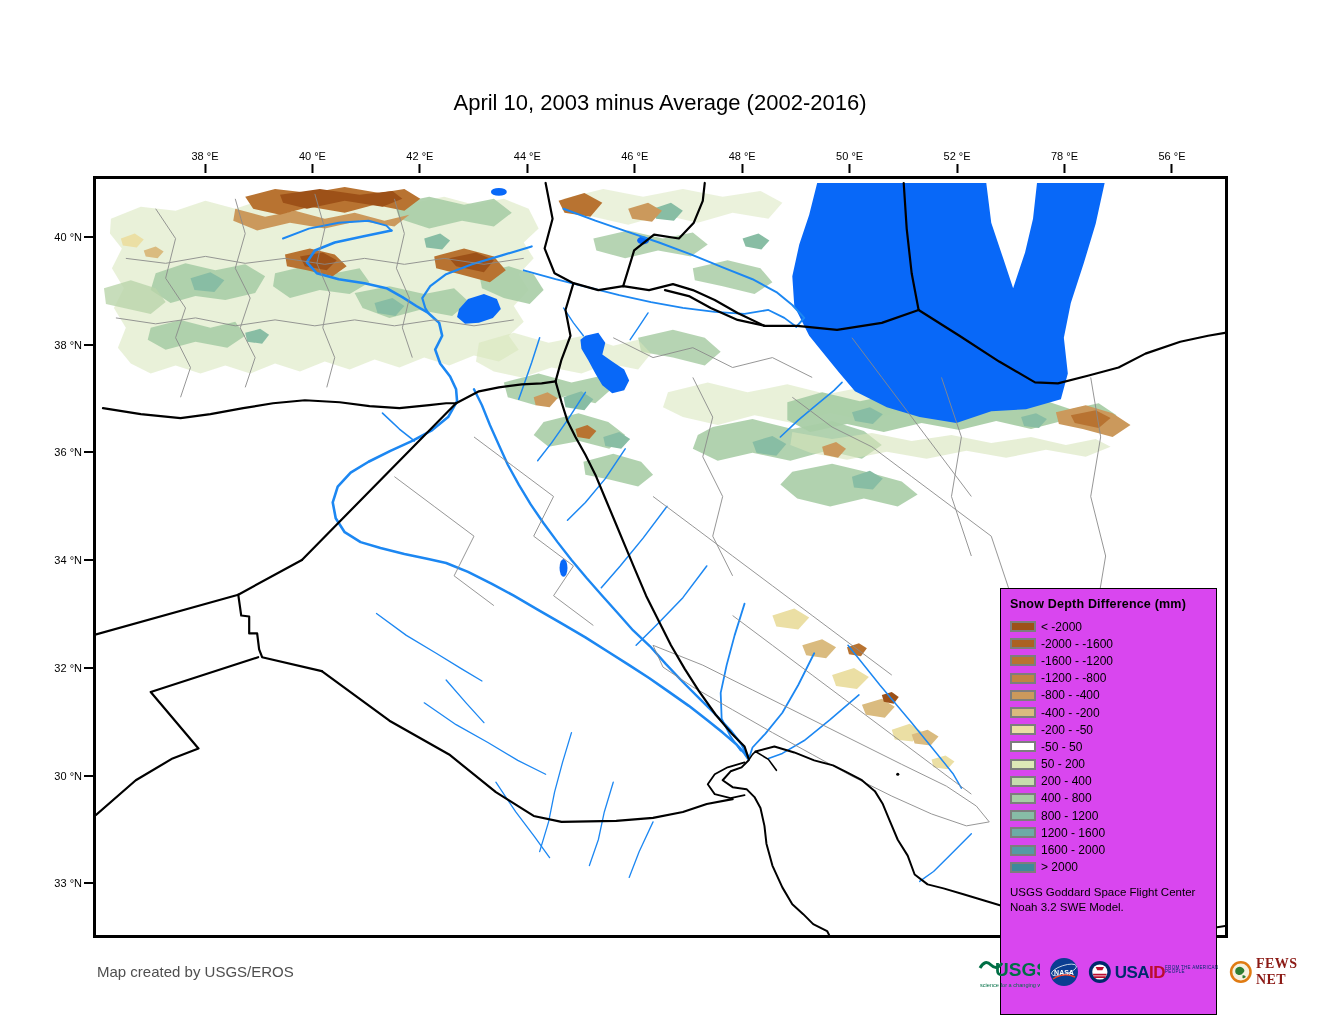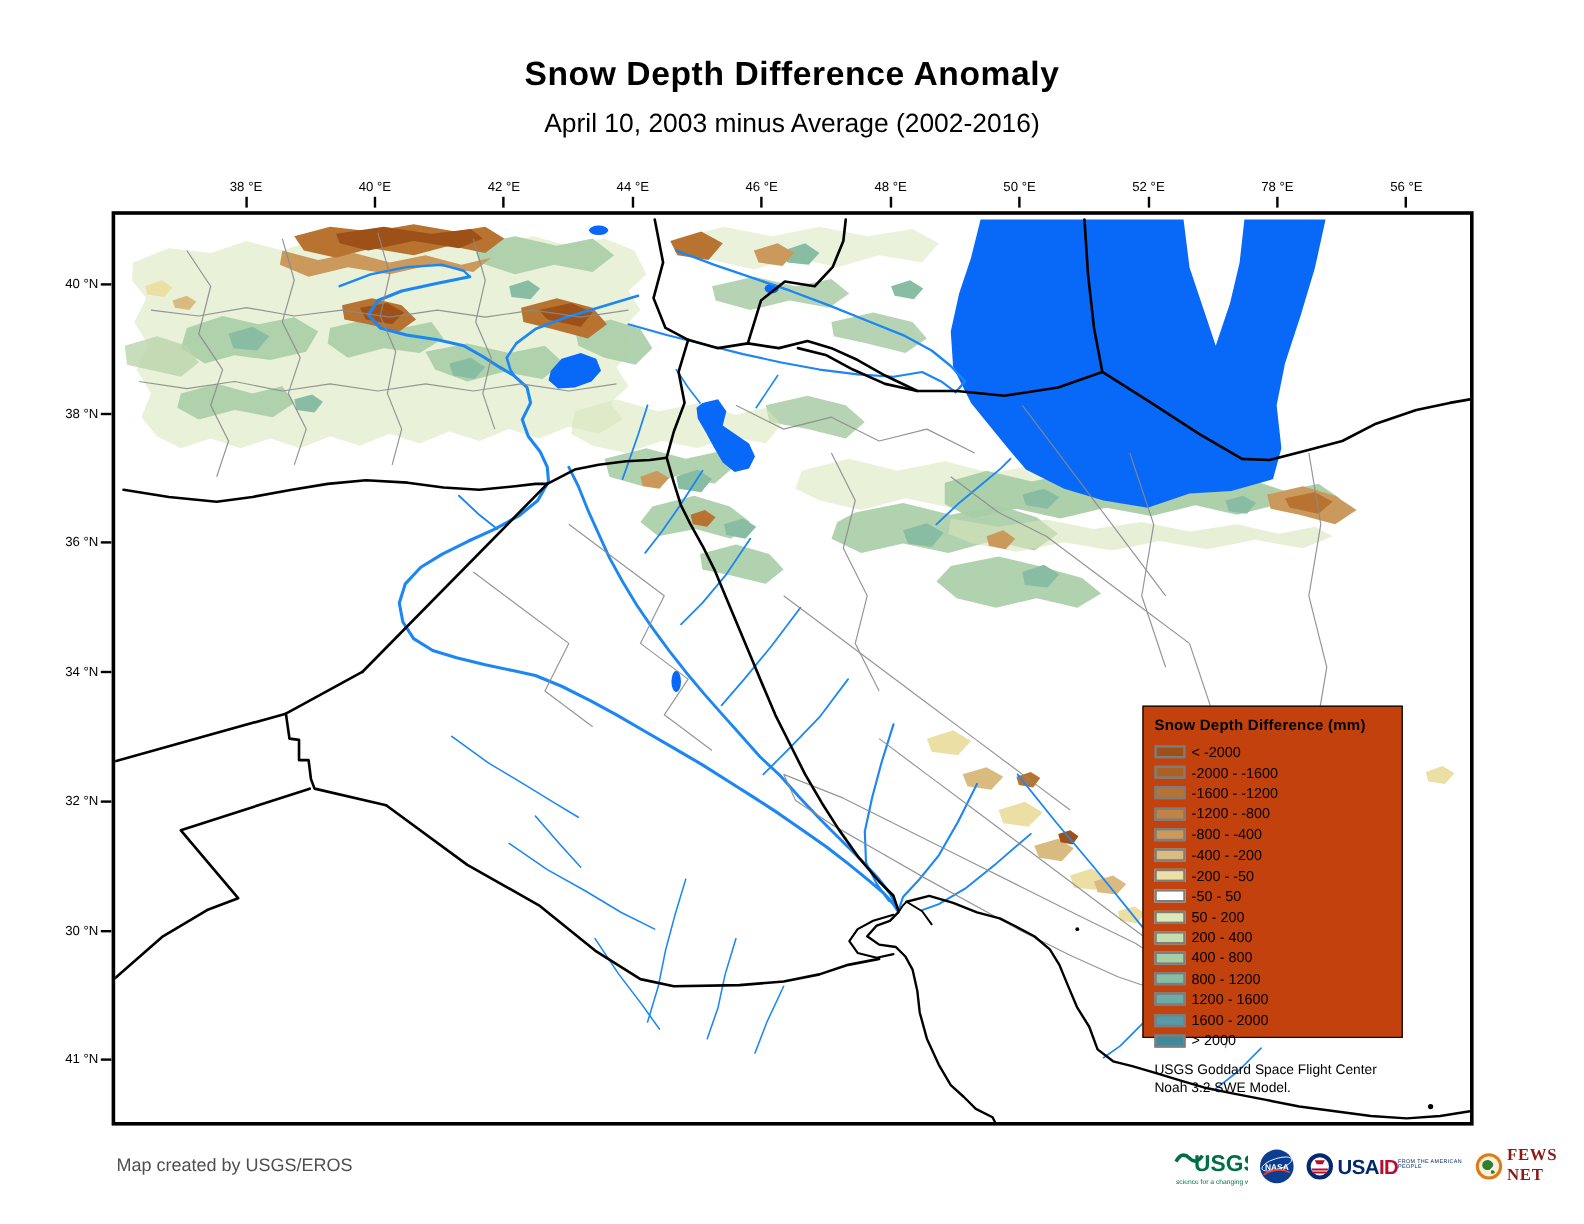--- a/index.html
+++ b/index.html
@@ -18,22 +18,22 @@
   .lon-ticks { position:absolute; left:93px; top:150px; width:1135px; height:26px; }
   .lon-tick  { position:absolute; top:0; transform:translateX(-50%); text-align:center; }
   .lon-tick .tick-text { font-size:11px; color:#000; display:block; line-height:13px; }
   .lon-tick .tick-line { display:block; width:2px; height:9px; background:#000; margin:1px auto 0; }
 
   .lat-ticks { position:absolute; left:30px; top:176px; width:63px; height:762px; }
   .lat-tick  { position:absolute; right:0; transform:translateY(-50%); display:flex; align-items:center; gap:2px; }
   .lat-tick .tick-text { font-size:11px; color:#000; white-space:nowrap; }
   .lat-tick .tick-line { width:9px; height:2px; background:#000; }
 
-  .legend { position:absolute; left:856px; top:409px; width:217px; height:277px;
-            background:#c2410c; border:1px solid #000; padding:8px 9px 6px 9px; }
+  .legend { position:absolute; left:904px; top:409px; width:217px; height:427px;
+            background:#d946ef; border:1px solid #000; padding:8px 9px 6px 9px; }
   .legend-title { font-size:12.5px; font-weight:bold; color:#000; margin-bottom:7px; letter-spacing:.2px; }
   .legend-row { display:flex; align-items:center; height:17.2px; }
   .swatch { width:26px; height:11px; border:2px solid #7d7d7d; margin-right:5px; flex:none; }
   .legend-label { font-size:12px; color:#000; white-space:nowrap; }
   .legend-note { margin-top:9px; font-size:11.5px; line-height:1.3; color:#000; }
 
   .credit { position:absolute; left:97px; top:963px; font-size:15px; color:#4f4f4f; }
 
   .logos { position:absolute; left:978px; top:950px; height:44px; display:flex; align-items:center; gap:9px; }
   .logo { display:flex; align-items:center; }
@@ -43,21 +43,20 @@
   .usaid-tag { font-size:4.5px; color:#002a6c; letter-spacing:.3px; margin-top:2px; }
   .fews-text { display:flex; margin-left:3px; }
   .fews-word { font-family:"Liberation Serif", serif; font-size:14px; font-weight:bold; color:#8c1a15; letter-spacing:.5px; }
   .fews-bar  { height:5px; background:#e07b12; margin-top:1px; border-radius:1px; }
 </style>
 </head>
 <body>
 
 <div class="page">
 
-  <div class="title">Snow Depth Difference Anomaly</div>
   <div class="subtitle">April 10, 2003 minus Average (2002-2016)</div>
 
   <div class="lon-ticks">
 
       <div class="lon-tick" style="left: 112px;">
         <span class="tick-text">38 °E</span>
         <span class="tick-line"></span>
       </div>
 
       <div class="lon-tick" style="left: 219.44px;">
@@ -132,21 +131,21 @@
         <span class="tick-text">32 °N</span>
         <span class="tick-line"></span>
       </div>
 
       <div class="lat-tick" style="top: 599.5px;">
         <span class="tick-text">30 °N</span>
         <span class="tick-line"></span>
       </div>
 
       <div class="lat-tick" style="top: 707.2px;">
-        <span class="tick-text">41 °N</span>
+        <span class="tick-text">33 °N</span>
         <span class="tick-line"></span>
       </div>
     </div>
 
   <div class="map-frame">
     <svg viewBox="0 0 1135 762" preserveAspectRatio="none">
 
       <g stroke="none">
         <path fill="#d7e5ba" opacity="0.55" d="M15,40 45,28 80,32 110,22 140,30 170,20 200,28 235,18 265,26 295,16 320,24 350,18 380,26 410,20 435,30 445,50 430,64 440,80 425,96 435,112 420,128 430,144 415,158 425,172 405,184 380,178 355,188 330,180 305,190 280,182 255,192 230,184 205,194 180,186 155,196 130,188 105,196 80,188 55,196 35,186 22,170 30,150 18,130 28,110 16,90 26,70 14,55 Z"></path>
         <path fill="#a9cda6" opacity="0.9" d="M60,95 90,85 120,92 150,86 170,98 160,115 130,122 100,118 75,125 55,112 Z"></path>

